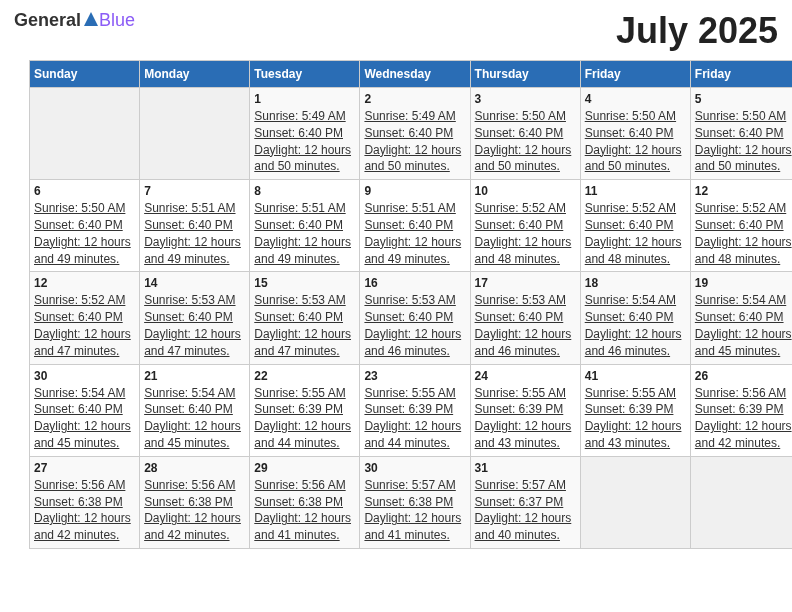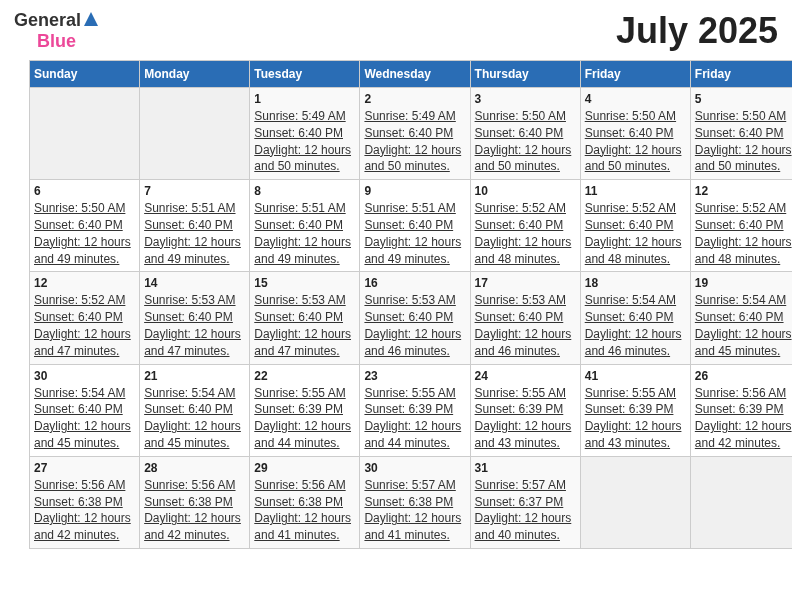--- a/index.html
+++ b/index.html
@@ -12,22 +12,21 @@
     }
     .header {
       display: flex;
       justify-content: space-between;
       align-items: flex-start;
       margin-bottom: 8px;
       padding: 0 4px;
     }
     .logo {
       display: flex;
-      flex-direction: column;
-      align-items: center;
+      align-items: flex-end;
     }
     .logo-row {
       display: flex;
       align-items: center;
     }
     .title-section {
       text-align: center;
     }
     .month-title {
       font-size: 36px;
@@ -89,21 +88,21 @@
   <div class="logo">
     <div class="logo-row">
       <span style="font-size:18px;font-weight:bold;color:#333;">General</span>
       <span style="display:inline-block;margin-left:2px;vertical-align:middle;">
         <svg width="16" height="16" viewBox="0 0 16 16">
             <polygon points="8,1 15,15 1,15" fill="#2a6db5"></polygon>
           </svg>
       </span>
     </div>
     <div>
-      <span style="font-size:18px;font-weight:bold;color:#ec4899;">Blue</span>
+      <span style="font-size:18px;font-weight:normal;color:#8b5cf6;">Blue</span>
     </div>
   </div>
   <div class="title-section">
     <div class="month-title">July 2025</div>
   </div>
 </div>
 
 <table class="calendar">
   <thead>
     <tr id="weekday-header">

